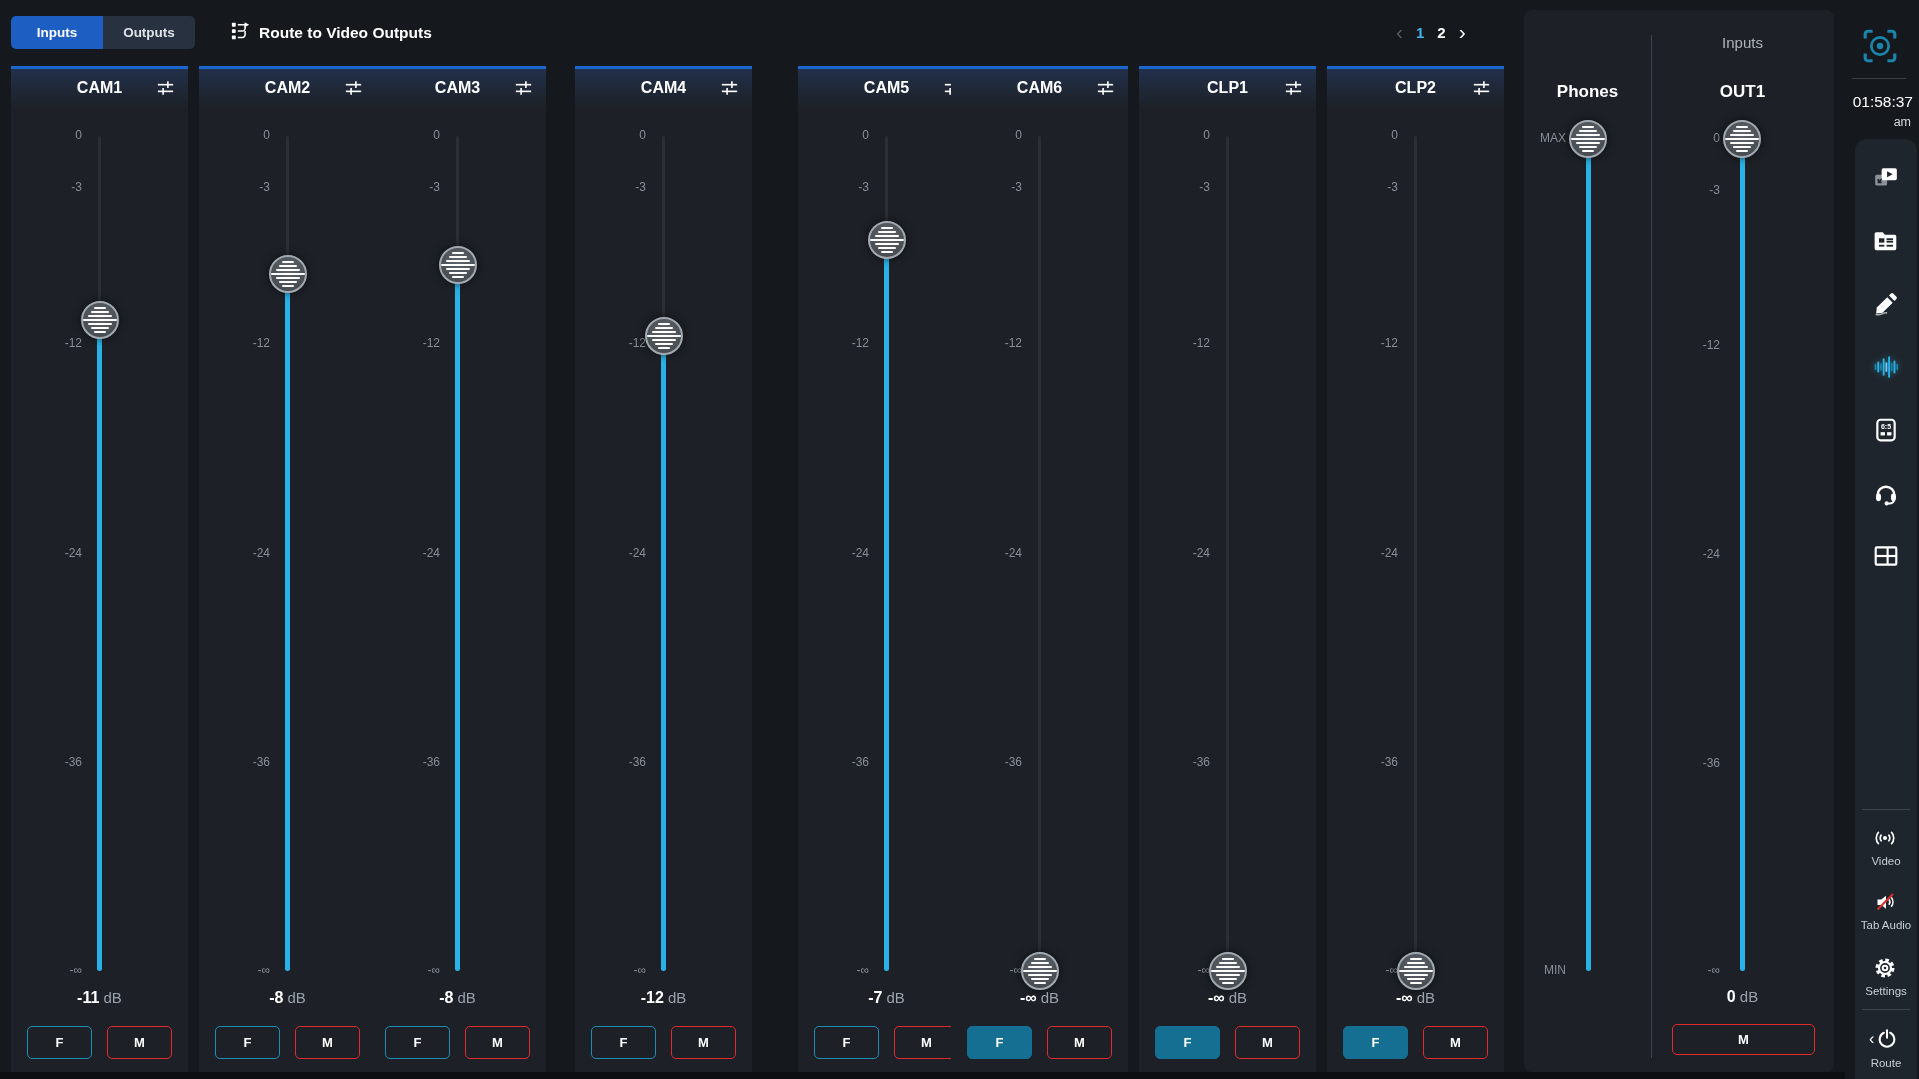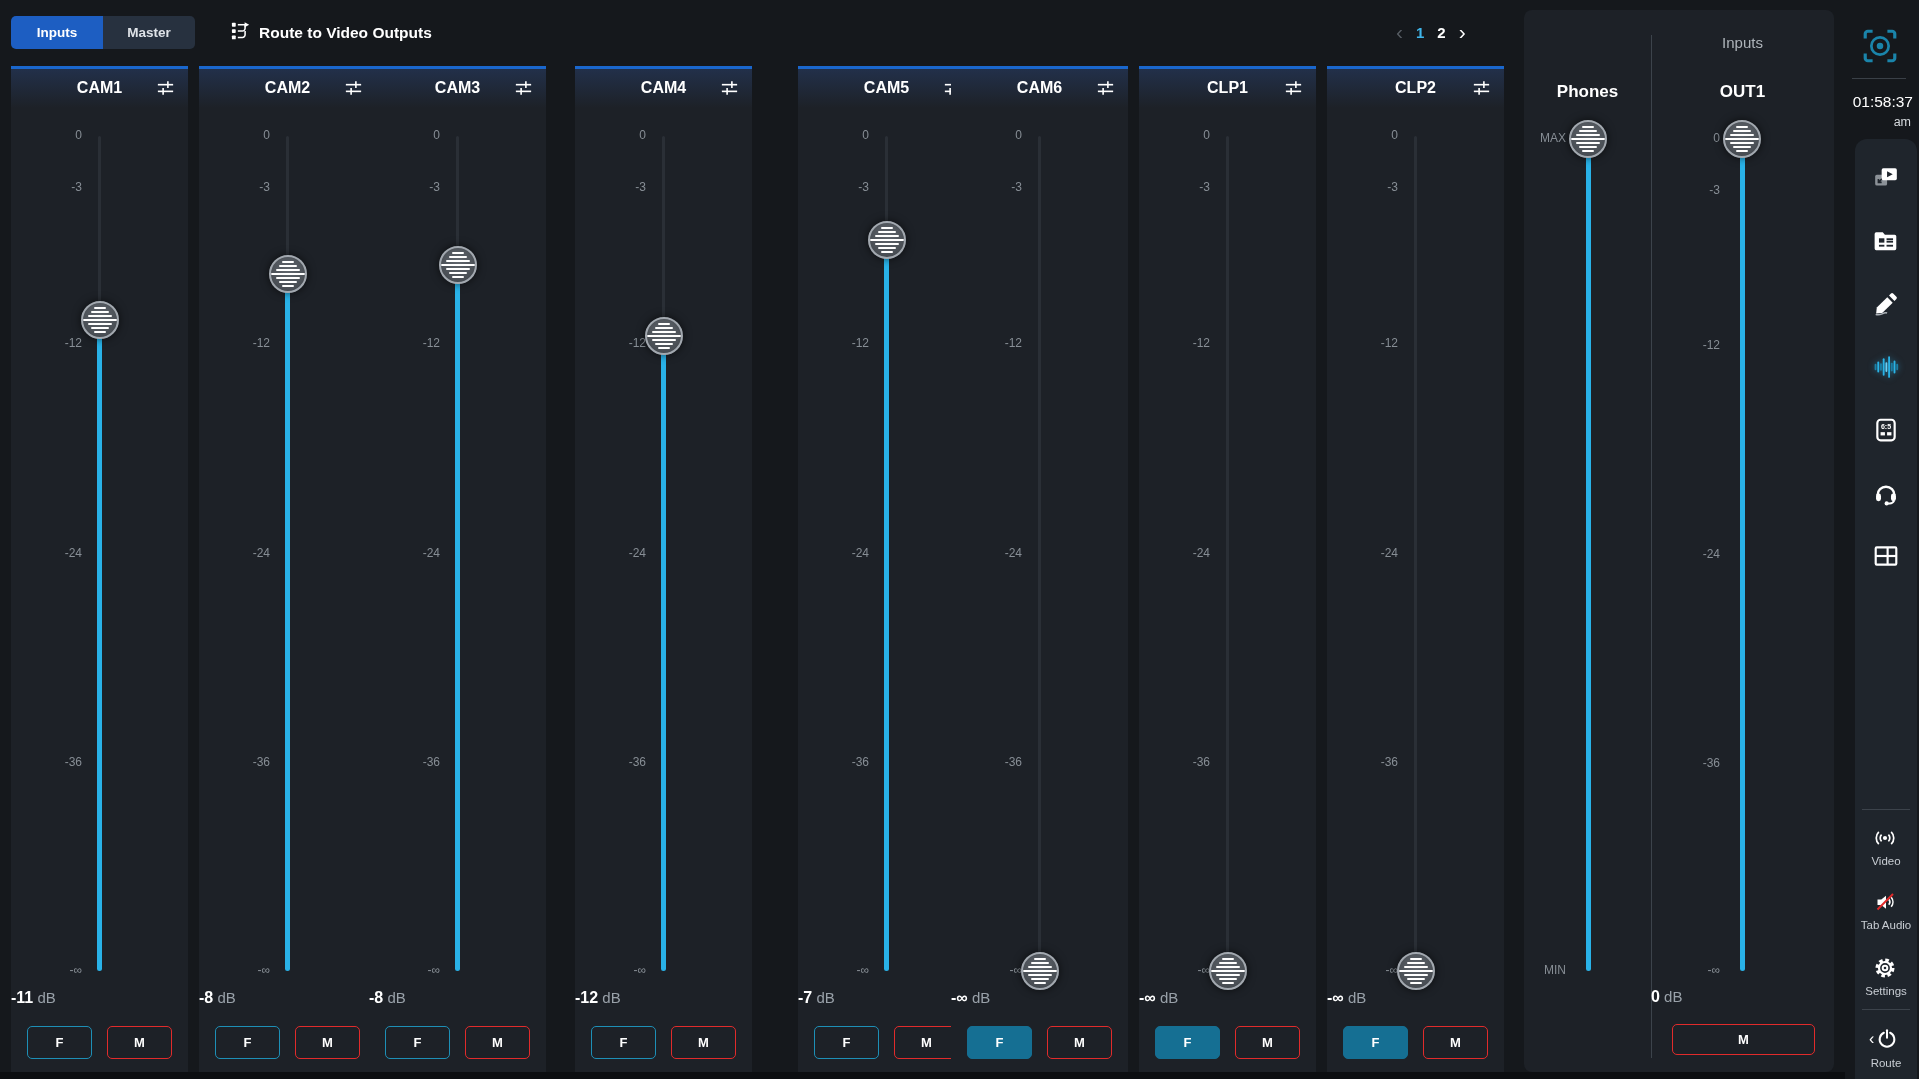--- a/index.html
+++ b/index.html
@@ -30,21 +30,21 @@
   .track { position:absolute; width:3px; background:#2a2f36; border-radius:2px; }
   .track-active { position:absolute; width:5px; background:#29b2e8; border-radius:3px; }
   .mark { position:absolute; text-align:right; font:12px "Liberation Sans",sans-serif; color:#878e95; }
   .knob { position:absolute; width:38px; height:38px; border-radius:50%;
           background:radial-gradient(circle at 50% 38%, #60666d 0%, #474c52 75%);
           border:2px solid #a2a8af; box-shadow:0 0 8px rgba(0,0,0,.65);
           display:flex; flex-direction:column; align-items:center; justify-content:center; gap:2px;
           overflow:hidden; cursor:grab; }
   .knob i { display:block; height:2px; background:#fff; border-radius:1px; }
 
-  .value { position:absolute; left:0; width:100%; text-align:left; }
+  .value { position:absolute; left:0; width:100%; text-align:center; }
   .value .num { font:bold 16px "Liberation Sans",sans-serif; color:#fff; }
   .value .unit { font:15px "Liberation Sans",sans-serif; color:#99a1a9; }
 
   .btn-row { position:absolute; top:957px; left:0; width:100%; }
   .sbtn { position:absolute; width:65px; height:33px; border-radius:5px; background:transparent;
           font:bold 13px "Liberation Sans",sans-serif; color:#fff; cursor:pointer; }
   .fbtn { left:16px; border:1.5px solid #1d8fb6; }
   .fbtn.on { background:#156f93; border:1.5px solid #156f93; }
   .mbtn { left:96px; border:1.5px solid #e12b2b; }
 
@@ -71,21 +71,21 @@
 
   .bottom-bar { position:absolute; left:0; top:1072px; width:1845px; height:7px; background:#0c0e11; }
 </style>
 </head>
 <body>
 
 <div id="root">
 
   <div class="tab-group" id="tab-group">
       <button class="tab active">Inputs</button>
-      <button class="tab">Master</button>
+      <button class="tab">Outputs</button>
     </div>
 
   <div class="route-btn">
     <span>
       <svg width="20" height="20" viewBox="0 0 22 22">
         <g fill="#fff">
           <rect x="1" y="2" width="4.2" height="4.2" rx="0.8"></rect>
           <rect x="1" y="9" width="4.2" height="4.2" rx="0.8"></rect>
           <rect x="1" y="16" width="4.2" height="4.2" rx="0.8"></rect>
         </g>

